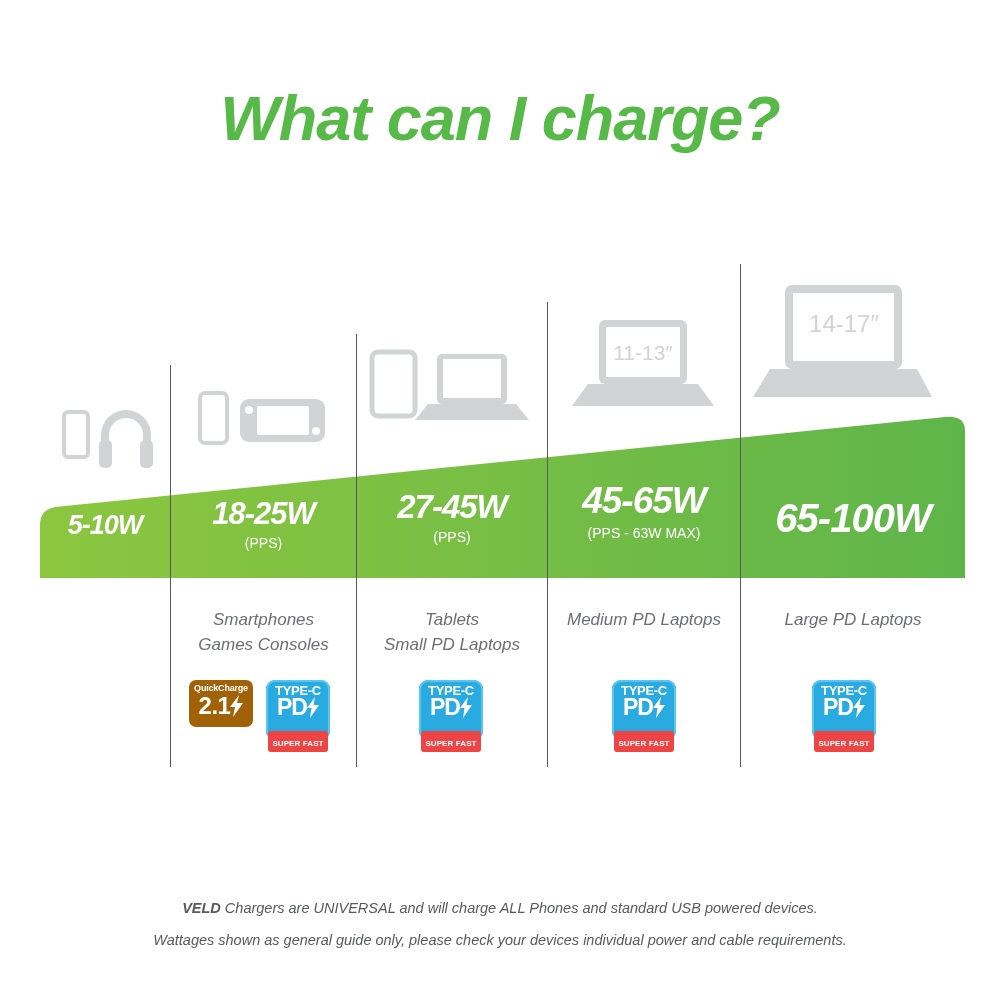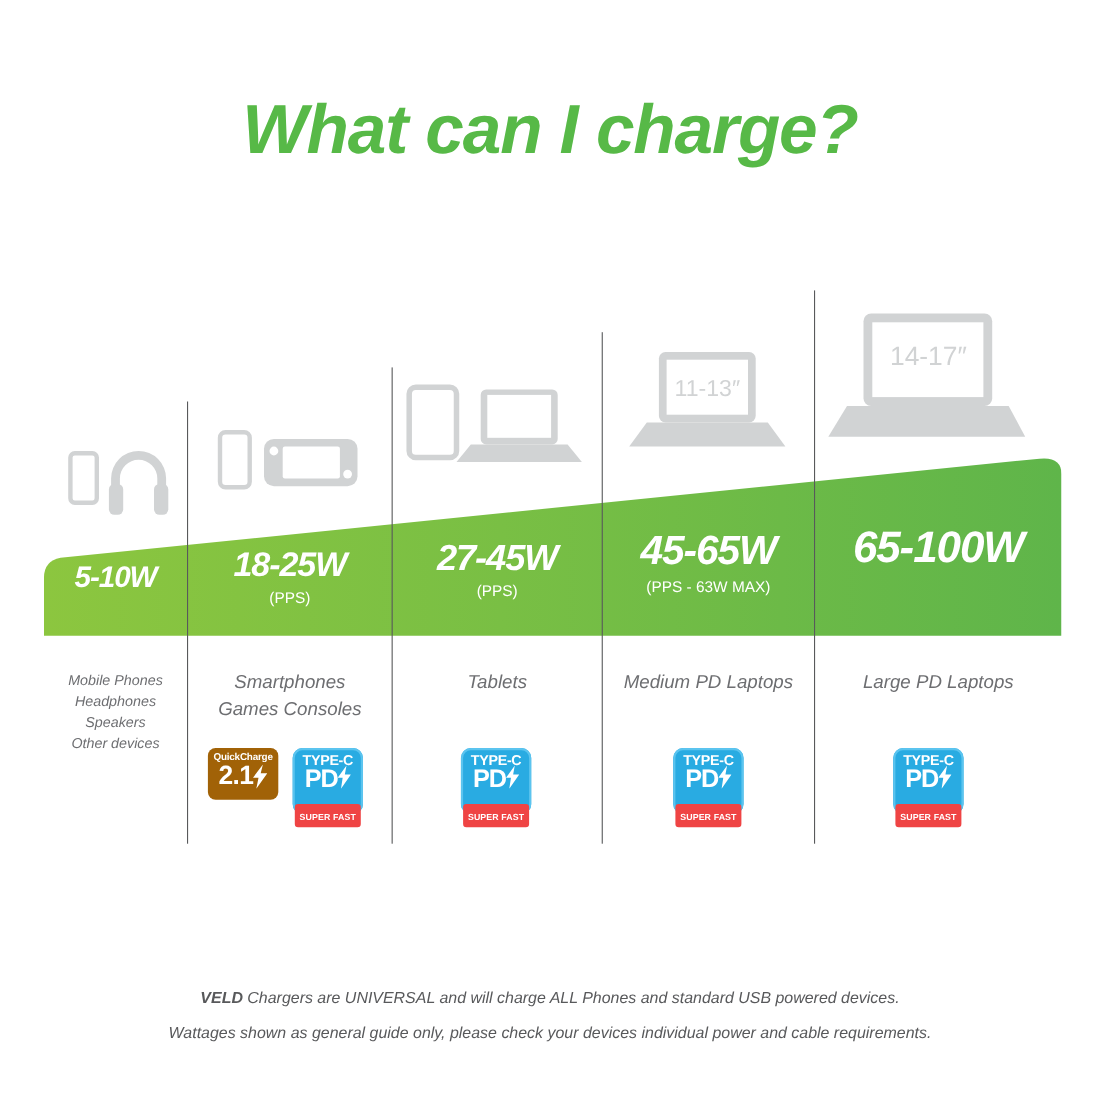--- a/index.html
+++ b/index.html
@@ -73,21 +73,21 @@
     width: 64px; height: 60px; border-radius: 9px;
     background: #29abe2; position: relative;
     display: flex; flex-direction: column; align-items: center;
     box-shadow: inset 0 0 0 2px #5bc4ef;
   }
   .badge-pd .pd-type {
     color: #fff; font-size: 13px; font-weight: bold; letter-spacing: -0.3px;
     margin-top: 4px; line-height: 1;
   }
   .badge-pd .pd-mid {
-    display: flex; line-height: 1; margin-top: -1px;
+    display: flex; align-items: center; line-height: 1; margin-top: -1px;
   }
   .badge-pd .pd-text {
     color: #fff; font-size: 23px; font-weight: bold; letter-spacing: -1px; line-height: 1;
   }
   .badge-pd .pd-pill {
     background: #ef4444; border-radius: 3px; padding: 1px 4px 2px 4px;
     margin-top: 12px;
   }
   .badge-pd .pd-pill span {
     color: #fff; font-size: 8px; font-weight: bold; letter-spacing: 0.1px; line-height: 1;
@@ -184,38 +184,33 @@
   <div class="watt-group" style="left:357px; top:490px; width:190px;">
     <div class="watt" style="font-size:33px;">27-45W</div>
     <div class="watt-sub" style="font-size:14px;">(PPS)</div>
   </div>
 
   <div class="watt-group" style="left:548px; top:482px; width:192px;">
     <div class="watt" style="font-size:37px;">45-65W</div>
     <div class="watt-sub" style="font-size:14px;">(PPS - 63W MAX)</div>
   </div>
 
-  <div class="watt-group" style="left:741px; top:478px; width:224px;">
+  <div class="watt-group" style="left:741px; top:498px; width:224px;">
     <div class="watt" style="font-size:40px;">65-100W</div>
   </div>
 
-  <div class="desc" style="left:40px; top:610px; width:130px; font-size:13px;">
-    <div>Mobile Phones</div>
-    <div>Headphones</div>
-    <div>Speakers</div>
-    <div>Other devices</div>
-  </div>
 
   <div class="desc" style="left:171px; top:608px; width:185px; font-size:17px;">
     <div>Smartphones</div>
     <div>Games Consoles</div>
   </div>
 
   <div class="desc" style="left:357px; top:608px; width:190px; font-size:17px;">
     <div>Tablets</div>
+    <div>Small PD Laptops</div>
   </div>
 
   <div class="desc" style="left:548px; top:608px; width:192px; font-size:17px;">
     <div>Medium PD Laptops</div>
   </div>
 
   <div class="desc" style="left:741px; top:608px; width:224px; font-size:17px;">
     <div>Large PD Laptops</div>
   </div>
 

